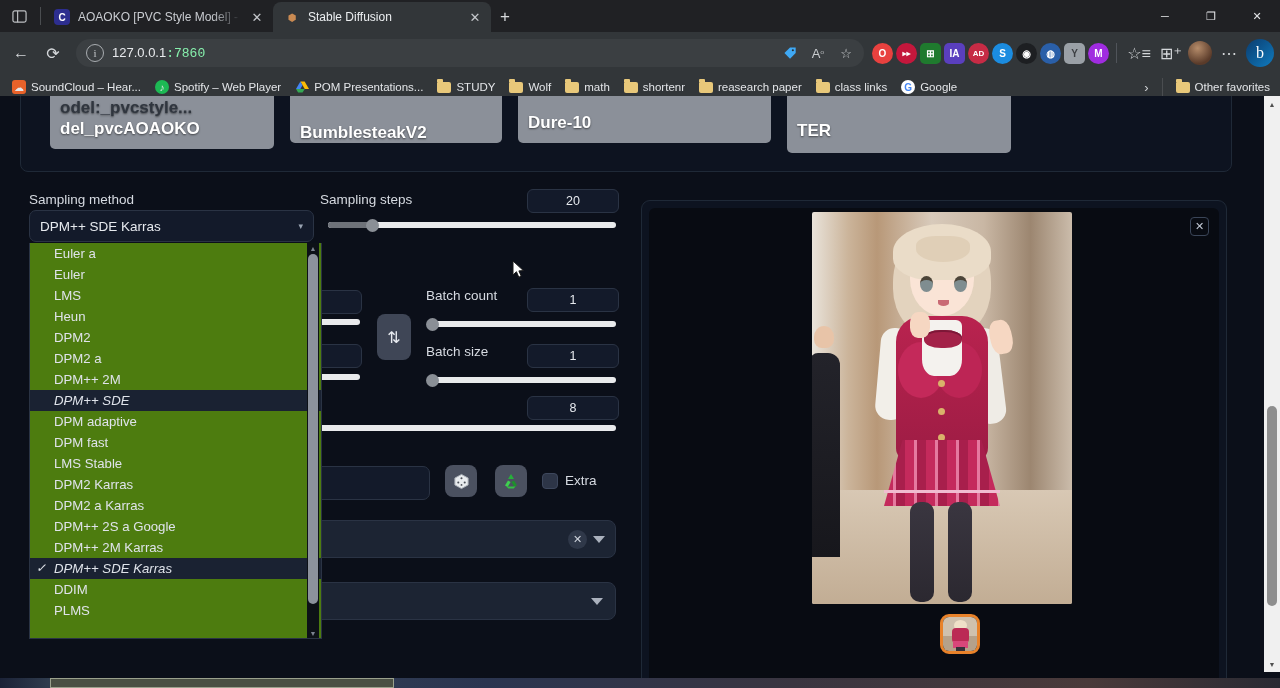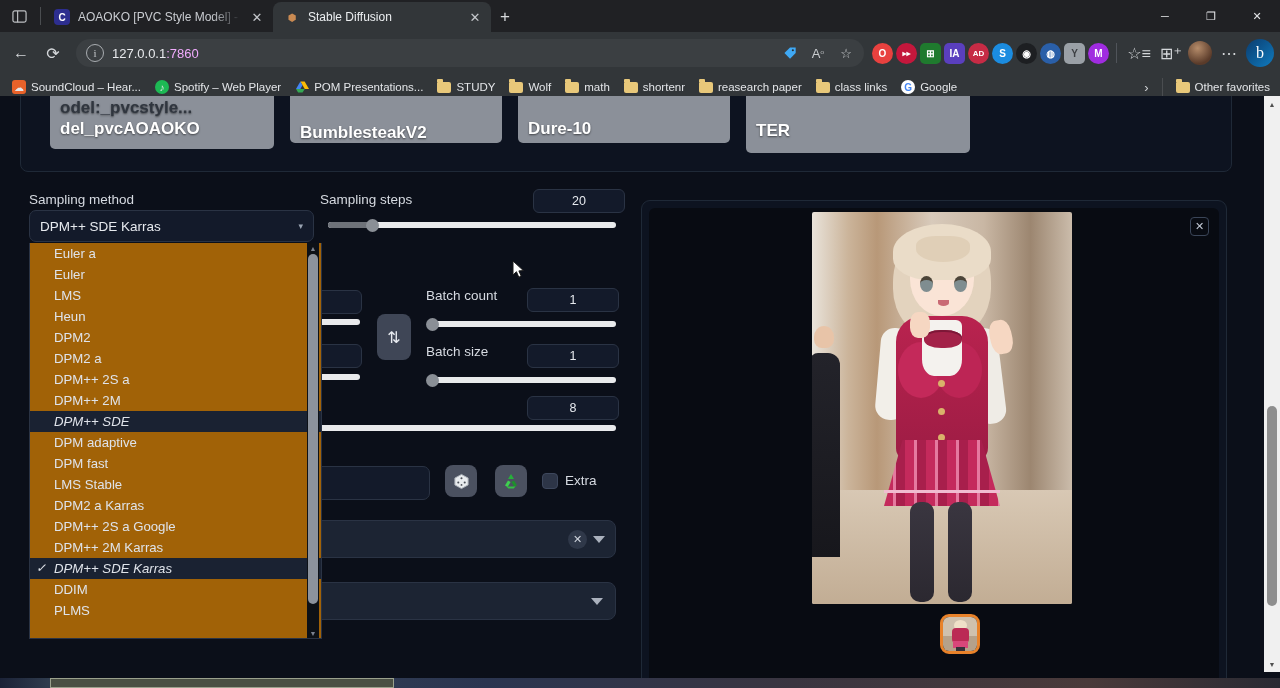--- a/index.html
+++ b/index.html
@@ -52,21 +52,21 @@
   .tb-btn { width:30px; height:30px; border-radius:50%; display:flex; align-items:center;
             justify-content:center; color:#d4d7da; font-size:16px; flex:0 0 30px; }
   .omnibox {
     flex:1; height:28px; background:#3b3f42; border-radius:14px; display:flex;
     align-items:center; padding:0 6px 0 10px; margin:0 6px; min-width:0;
   }
   .omnibox .info { width:18px; height:18px; border:1.4px solid #a9adb1; border-radius:50%;
       color:#c5c8cb; font-size:11px; display:flex; align-items:center; justify-content:center;
       font-family:"Liberation Serif",serif; flex:0 0 18px; margin-right:8px;}
   .url { flex:1; font-size:13px; color:#e8eaed; white-space:nowrap; }
-  .url .dim { color:#f0abfc; }
+  .url .dim { color:#86efac;font-family:Liberation Mono, monospace; }
   .omni-icons { display:flex; align-items:center; gap:4px; }
   .omni-icons span { width:24px; height:24px; display:flex; align-items:center;
                      justify-content:center; color:#c8cbce; font-size:13px; }
 
   .extbar { display:flex; align-items:center; gap:3px; }
   .ext {
     width:21px; height:21px; border-radius:5px; display:flex; align-items:center;
     justify-content:center; font-size:10px; color:#fff; font-weight:bold; flex:0 0 21px;
   }
   .ext-r { border-radius:50%; }
@@ -101,40 +101,40 @@
   }
   .model-row { display:flex; gap:16px; padding:6px 0 0 29px; align-items:flex-start; }
   .model-card {
     background:#8b9099; color:#fff; border-radius:5px; font-size:17px; font-weight:bold;
     padding:0 10px; display:flex; flex-direction:column; justify-content:flex-end;
     text-shadow:0 1px 2px rgba(0,0,0,.55); overflow:hidden; line-height:1.15;
   }
   .mc-0 { width:224px; height:68px; padding-bottom:10px; background:#8b9099; }
   .mc-0 .ghost { color:#30363f; font-size:17px; margin-bottom:2px; }
   .mc-1 { width:212px; height:62px; }
-  .mc-2 { width:212px; height:62px; padding-bottom:4px; }
+  .mc-2 { width:253px; height:62px; padding-bottom:10px; }
   .mc-3 { width:224px; height:72px; padding-bottom:12px;
           background:linear-gradient(#b9bdc3 0 14px,#8b9099 14px); }
 
   
   .left-col { position:absolute; left:20px; top:96px; width:600px; }
   .lbl { font-size:13.5px; color:#d6dae1; }
 
   .samp-label { position:absolute; left:9px; top:0px; }
   .select-box {
     position:absolute; left:9px; top:18px; width:285px; height:32px;
     background:#131a2a; border:1px solid #2a3344; border-radius:7px;
     display:flex; align-items:center; padding:0 10px; font-size:13.5px; color:#e6e9ee;
   }
   .select-box .caret { margin-left:auto; color:#9aa3b2; font-size:9px; }
 
   
   .dropdown {
     position:absolute; left:9px; top:51px; width:293px; height:396px;
-    background:#a16207; border:1px solid #2a3344; border-top:none;
+    background:#4d7c0f; border:1px solid #2a3344; border-top:none;
     overflow:hidden; z-index:40;
   }
   .dd-item { height:21px; line-height:21px; font-size:13.2px; color:#dfe3ea;
              padding-left:24px; position:relative; white-space:nowrap;}
   .dd-item.hl { background:#1a2232;font-style:italic; }
   .dd-item.chk:before { content:"✓"; position:absolute; left:6px; color:#dfe3ea; font-size:12px;}
   .dd-scroll { position:absolute; right:2px; top:0; width:12px; height:396px; background:#0d1117; }
   .dd-up, .dd-down { width:12px; height:11px; display:flex; align-items:center;
             justify-content:center; color:#7b8290; font-size:7px; }
   .dd-down { position:absolute; bottom:0; }
@@ -433,44 +433,44 @@
           <span class="caret">▾</span>
         </div>
 
         <div class="dropdown">
           <div class="dd-item">Euler a</div>
           <div class="dd-item">Euler</div>
           <div class="dd-item">LMS</div>
           <div class="dd-item">Heun</div>
           <div class="dd-item">DPM2</div>
           <div class="dd-item">DPM2 a</div>
-          <div class="dd-item">DPM++ 2S a</div>
           <div class="dd-item">DPM++ 2M</div>
           <div class="dd-item hl">DPM++ SDE</div>
           <div class="dd-item">DPM adaptive</div>
           <div class="dd-item">DPM fast</div>
           <div class="dd-item">LMS Stable</div>
+          <div class="dd-item">DPM2 Karras</div>
           <div class="dd-item">DPM2 a Karras</div>
           <div class="dd-item">DPM++ 2S a Google</div>
           <div class="dd-item">DPM++ 2M Karras</div>
           <div class="dd-item hl chk">DPM++ SDE Karras</div>
           <div class="dd-item">DDIM</div>
           <div class="dd-item">PLMS</div>
 
           <div class="dd-scroll">
             <div class="dd-up">▲</div>
             <div class="dd-thumb"></div>
             <div class="dd-down">▼</div>
           </div>
         </div>
       </div>
 
       <div class="mid-col">
         <div class="row-lbl" style="left:0;top:0">Sampling steps</div>
-        <div class="numbox" style="left:213px;top:-3px">20</div>
+        <div class="numbox" style="left:207px;top:-3px">20</div>
         <div class="slider" style="left:8px;top:30px;width:288px">
           <div class="sl-fill" style="width:43px"></div>
           <div class="sl-knob" style="left:38px"></div>
         </div>
 
         <div class="row-lbl" style="left:-16px;top:70px">fix</div>
         <div class="numbox" style="left:-18px;top:98px;width:60px;justify-content:flex-start;padding-left:6px">2</div>
         <div class="slider" style="left:-20px;top:127px;width:60px"></div>
         <div class="numbox" style="left:-18px;top:152px;width:60px;justify-content:flex-start;padding-left:6px">8</div>
         <div class="slider" style="left:-20px;top:182px;width:60px"></div>

